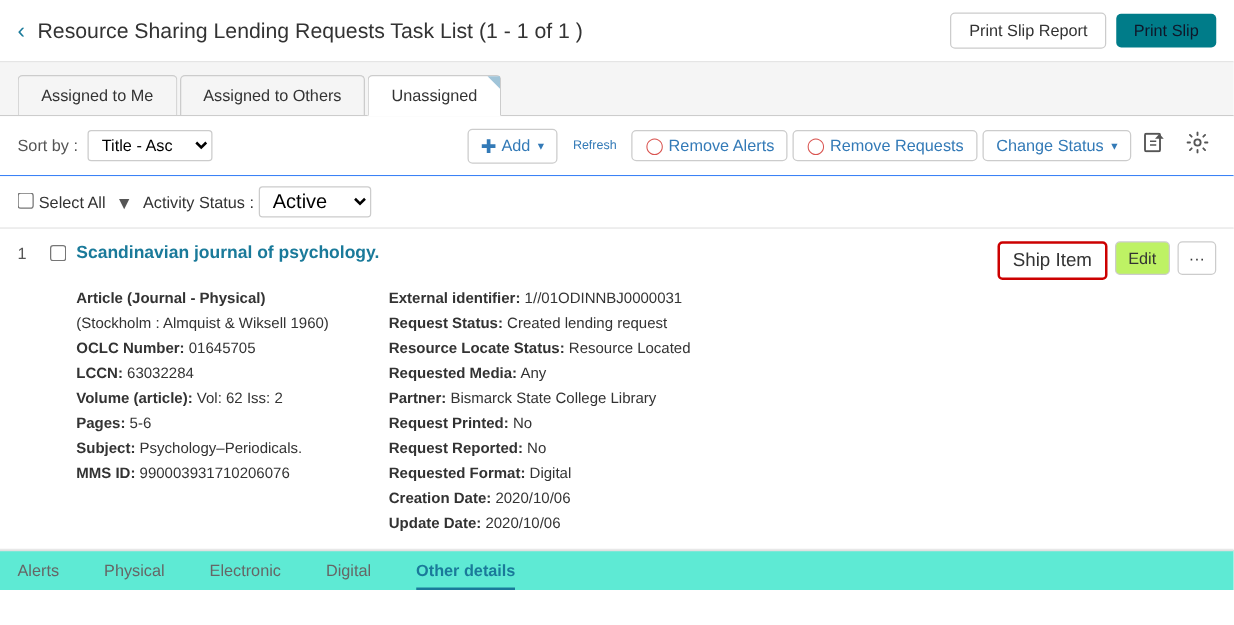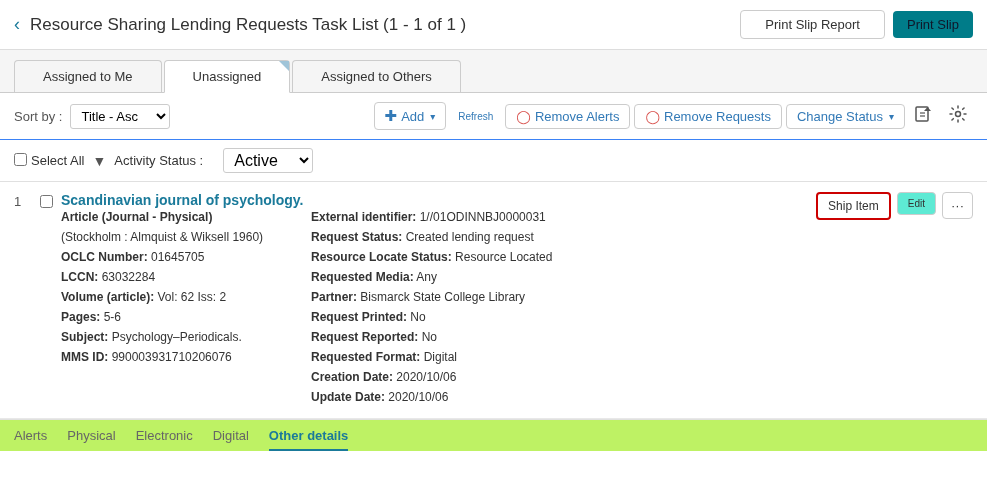--- a/index.html
+++ b/index.html
@@ -2,90 +2,90 @@
 <html><head>
   <meta charset="utf-8">
   <style>
     * { box-sizing: border-box; margin: 0; padding: 0; }
     body { font-family: Arial, sans-serif; font-size: 13px; color: #333; background: #fff; width: 987px; min-height: 500px; overflow: hidden; }
 
     
     .header { display: flex; align-items: center; padding: 10px 14px; border-bottom: 1px solid #ddd; background: #fff; }
     .back-arrow { color: #1a7a9a; font-size: 18px; cursor: pointer; margin-right: 10px; }
     .page-title { font-size: 17px; font-weight: normal; color: #333; flex: 1; }
-    .btn-print-slip-report { background: #fff; border: 1px solid #ccc; color: #333; padding: 6px 24px; border-radius: 4px; cursor: pointer; margin-right: 8px; font-size: 13px; }
+    .btn-print-slip-report { background: #fff; border: 1px solid #ccc; color: #333; padding: 6px 14px; border-radius: 4px; cursor: pointer; margin-right: 8px; font-size: 13px; }
     .btn-print-slip { background: #007c89; color: #0f172a; border: none; padding: 6px 14px; border-radius: 4px; cursor: pointer; font-size: 13px; }
 
     
     .tabs-bar { display: flex; padding: 10px 14px 0; border-bottom: 1px solid #ccc; background: #f5f5f5; }
-    .tab { padding: 8px 28px; cursor: pointer; font-size: 13px; border: 1px solid #ccc; border-bottom: none; border-radius: 4px 4px 0 0; margin-right: 2px; background: #f5f5f5; color: #333; position: relative; }
+    .tab { padding: 8px 18px; cursor: pointer; font-size: 13px; border: 1px solid #ccc; border-bottom: none; border-radius: 4px 4px 0 0; margin-right: 2px; background: #f5f5f5; color: #333; position: relative; }
     .tab.unassigned { background: #fff; border-bottom: 1px solid #fff; z-index: 1; margin-bottom: -1px; }
     .tab-corner { width: 0; height: 0; border-style: solid; border-width: 0 10px 10px 0; border-color: transparent #a0c4d8 transparent transparent; position: absolute; top: 0; right: 0; }
 
     
     .toolbar { display: flex; align-items: center; padding: 8px 14px; border-bottom: 1px solid #3b82f6; background: #fff; gap: 4px; flex-wrap: wrap; }
     .sort-label { font-size: 13px; color: #555; margin-right: 4px; }
     .sort-select { border: 1px solid #ccc; padding: 3px 6px; border-radius: 3px; font-size: 13px; background: #fff; cursor: pointer; }
     .toolbar-spacer { flex: 1; }
     .toolbar-btn { display: flex; align-items: center; gap: 4px; padding: 4px 10px; border: 1px solid #ccc; border-radius: 4px; background: #fff; color: #337ab7; cursor: pointer; font-size: 13px; text-decoration: none; }
     .toolbar-btn-plain { background: none; border: none; color: #337ab7; cursor: pointer; font-size: 10px; padding: 4px 8px; }
     .toolbar-icon-btn { background: none; border: none; cursor: pointer; font-size: 16px; color: #555; padding: 4px 6px; }
 
     
     .filter-bar { display: flex; align-items: center; padding: 8px 14px; border-bottom: 1px solid #e0e0e0; background: #fff; gap: 8px; }
     .checkbox-label { display: flex; align-items: flex-start; gap: 4px; font-size: 13px; cursor: pointer; }
     .filter-icon { color: #555; font-size: 14px; }
-    .filter-status { display: flex; align-items: center; gap: 20px; font-size: 13px; }
+    .filter-status { display: flex; align-items: center; gap: 4px; font-size: 13px; }
     .filter-status-select { border: 1px solid #ccc; padding: 2px 6px; border-radius: 3px; font-size: 16px; background: #fff; cursor: pointer; }
 
     
     .table-area { padding: 0; background: #fff; }
     .record-row { display: flex; padding: 10px 14px; border-bottom: 1px solid #e8e8e8; align-items: flex-start; gap: 8px; }
     .row-num { font-size: 13px; color: #555; min-width: 18px; margin-top: 2px; }
     .row-checkbox { margin-top: 3px; }
     .record-content { flex: 1; }
-    .record-title { color: #1a7a9a; font-size: 14px; font-weight: bold; cursor: pointer; text-decoration: none; margin-bottom: 0; display: block; }
+    .record-title { color: #1a7a9a; font-size: 14px; font-weight: bold; cursor: pointer; text-decoration: none; margin-bottom: 20px; display: block; }
     .record-body { display: flex; gap: 30px; }
     .record-left { min-width: 220px; }
     .record-right { flex: 1; }
     .record-detail { font-size: 12px; color: #333; margin-bottom: 2px; line-height: 1.5; }
     .record-detail b { font-weight: bold; }
     .record-actions { display: flex; align-items: flex-start; gap: 6px; margin-left: 10px; }
-    .btn-ship { background: #fff; border: 2px solid #c00; color: #333; padding: 5px 10px; border-radius: 4px; cursor: pointer; font-size: 12px; font-weight: normal; white-space: nowrap; }
-    .btn-edit { background: #5eead4; border: 1px solid #ccc; color: #333; padding: 5px 10px; border-radius: 4px; cursor: pointer; font-size: 10px; }
+    .btn-ship { background: #fff; border: 2px solid #c00; color: #333; padding: 5px 10px; border-radius: 4px; cursor: pointer; font-size: 15px; font-weight: normal; white-space: nowrap; }
+    .btn-edit { background: #bef264; border: 1px solid #ccc; color: #333; padding: 5px 10px; border-radius: 4px; cursor: pointer; font-size: 13px; }
     .btn-more { background: #fff; border: 1px solid #ccc; color: #333; padding: 5px 8px; border-radius: 4px; cursor: pointer; font-size: 13px; }
 
     
-    .footer-tabs { display: flex; padding: 8px 14px 0; border-top: 1px solid #e0e0e0; gap: 20px; background: #bef264; }
+    .footer-tabs { display: flex; padding: 8px 14px 0; border-top: 1px solid #e0e0e0; gap: 36px; background: #5eead4; }
     .footer-tab { font-size: 13px; color: #666; cursor: pointer; padding-bottom: 6px; border-bottom: 2px solid transparent; }
     .footer-tab.active { color: #1a7a9a; border-bottom: 2px solid #1a7a9a; font-weight: bold; }
 
     .add-btn-dropdown { display: flex; align-items: center; }
     .add-icon { font-size: 15px; }
   </style>
 </head>
 <body>
 
 <div class="header">
   <span class="back-arrow">‹</span>
   <span class="page-title">Resource Sharing Lending Requests Task List (1 - 1 of 1 )</span>
   <button class="btn-print-slip-report">Print Slip Report</button>
   <button class="btn-print-slip">Print Slip</button>
 </div>
 
 <div class="tabs-bar">
   <div class="tab">
     <span>Assigned to Me</span>
   </div>
+  <div class="tab">
+    <span>Assigned to Others</span>
+  </div>
   <div class="tab unassigned">
     <span>Unassigned</span>
     <span class="tab-corner"></span>
-  </div>
-  <div class="tab">
-    <span>Assigned to Others</span>
   </div>
 </div>
 
 <div class="toolbar">
   <span class="sort-label">Sort by :</span>
   <select class="sort-select">
     <option>Title - Asc</option>
     <option>Title - Desc</option>
   </select>
   <div class="toolbar-spacer"></div>

